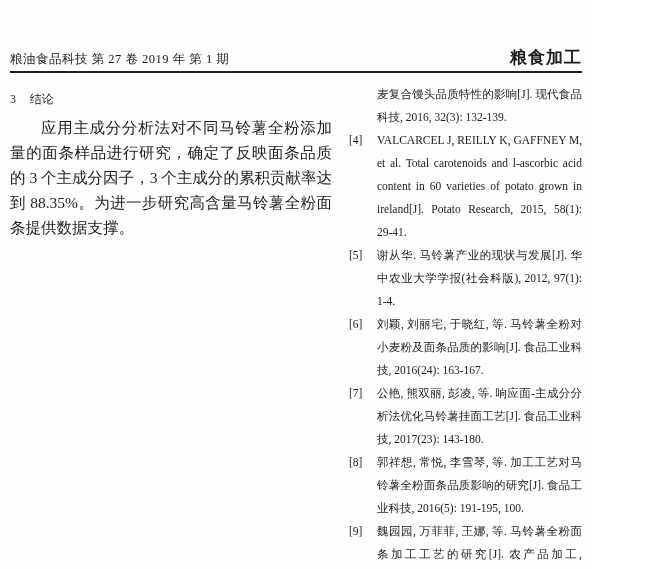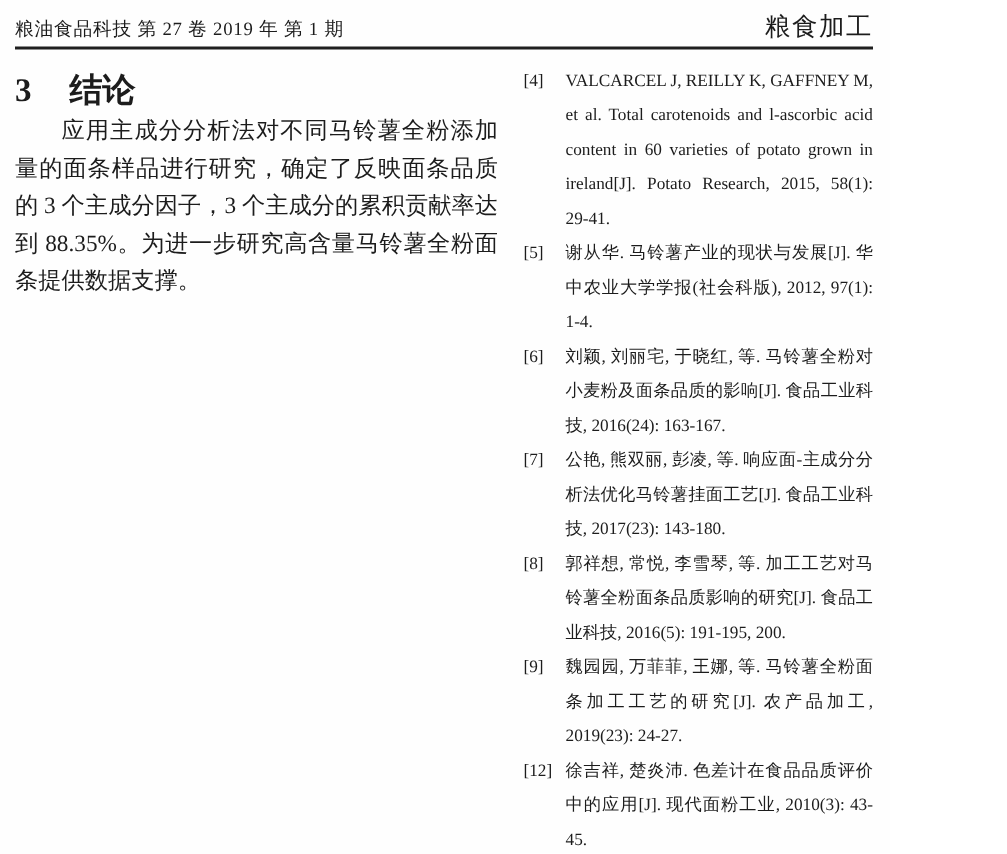--- a/index.html
+++ b/index.html
@@ -26,23 +26,24 @@
     padding-bottom: 4px;
     border-bottom: 2px solid #1f1f1f;
   }
   .journal-info {
     font-size: 12.5px;
     letter-spacing: 0.5px;
     line-height: 16px;
   }
   .section-label {
     font-size: 17px;
-    font-weight: normal;
+    font-weight: bold;
     letter-spacing: 1px;
     line-height: 18px;
+    margin-top: 40px;
   }
   
   .columns {
     display: flex;
     gap: 17px;
     margin-top: 10px;
   }
   .col-left {
     width: 322px;
     flex: none;
@@ -57,22 +58,22 @@
     line-height: 23px;
     text-align: justify;
   }
   .col-left p {
     margin: 0;
   }
   .p-indent {
     text-indent: 2em;
   }
   .section-heading {
-    font-size: 22px;
-    font-weight: bold;
+    font-size: 12px;
+    font-weight: normal;
     margin: 4px 0 3px 0;
     line-height: 25px;
   }
   .section-heading .sec-num {
     margin-right: 0.9em;
   }
   
   .ref-item {
     display: flex;
     margin: 0;
@@ -104,20 +105,24 @@
         <span class="sec-num">3</span>
         <span class="sec-title">结论</span>
       </h2>
 
 
       <p class="body-paragraph p-indent">应用主成分分析法对不同马铃薯全粉添加量的面条样品进行研究，确定了反映面条品质的 3 个主成分因子，3 个主成分的累积贡献率达到 88.35%。为进一步研究高含量马铃薯全粉面条提供数据支撑。</p>
     </section>
 
     <section class="col-right">
 
+      <div class="ref-item">
+        <span class="ref-num"></span>
+        <span class="ref-text">麦复合馒头品质特性的影响[J]. 现代食品科技, 2016, 32(3): 132-139.</span>
+      </div>
 
       <div class="ref-item">
         <span class="ref-num">[4]</span>
         <span class="ref-text">VALCARCEL J, REILLY K, GAFFNEY M, et al. Total carotenoids and l-ascorbic acid content in 60 varieties of potato grown in ireland[J]. Potato Research, 2015, 58(1): 29-41.</span>
       </div>
 
       <div class="ref-item">
         <span class="ref-num">[5]</span>
         <span class="ref-text">谢从华. 马铃薯产业的现状与发展[J]. 华中农业大学学报(社会科版), 2012, 97(1): 1-4.</span>
       </div>
@@ -127,21 +132,21 @@
         <span class="ref-text">刘颖, 刘丽宅, 于晓红, 等. 马铃薯全粉对小麦粉及面条品质的影响[J]. 食品工业科技, 2016(24): 163-167.</span>
       </div>
 
       <div class="ref-item">
         <span class="ref-num">[7]</span>
         <span class="ref-text">公艳, 熊双丽, 彭凌, 等. 响应面-主成分分析法优化马铃薯挂面工艺[J]. 食品工业科技, 2017(23): 143-180.</span>
       </div>
 
       <div class="ref-item">
         <span class="ref-num">[8]</span>
-        <span class="ref-text">郭祥想, 常悦, 李雪琴, 等. 加工工艺对马铃薯全粉面条品质影响的研究[J]. 食品工业科技, 2016(5): 191-195, 200.</span>
+        <span class="ref-text">郭祥想, 常悦, 李雪琴, 等. 加工工艺对马铃薯全粉面条品质影响的研究[J]. 食品工业科技, 2016(5): 191-195, 100.</span>
       </div>
 
       <div class="ref-item">
         <span class="ref-num">[9]</span>
         <span class="ref-text">魏园园, 万菲菲, 王娜, 等. 马铃薯全粉面条加工工艺的研究[J]. 农产品加工, 2019(23): 24-27.</span>
       </div>
 
 
 
       <div class="ref-item">

